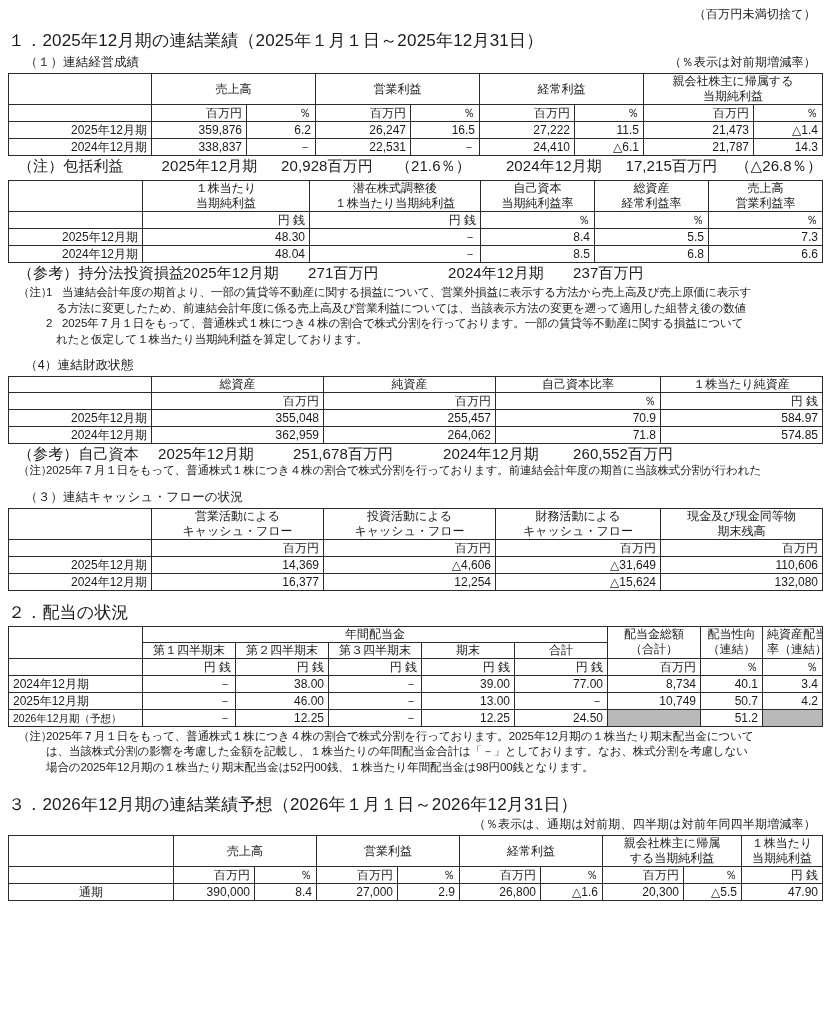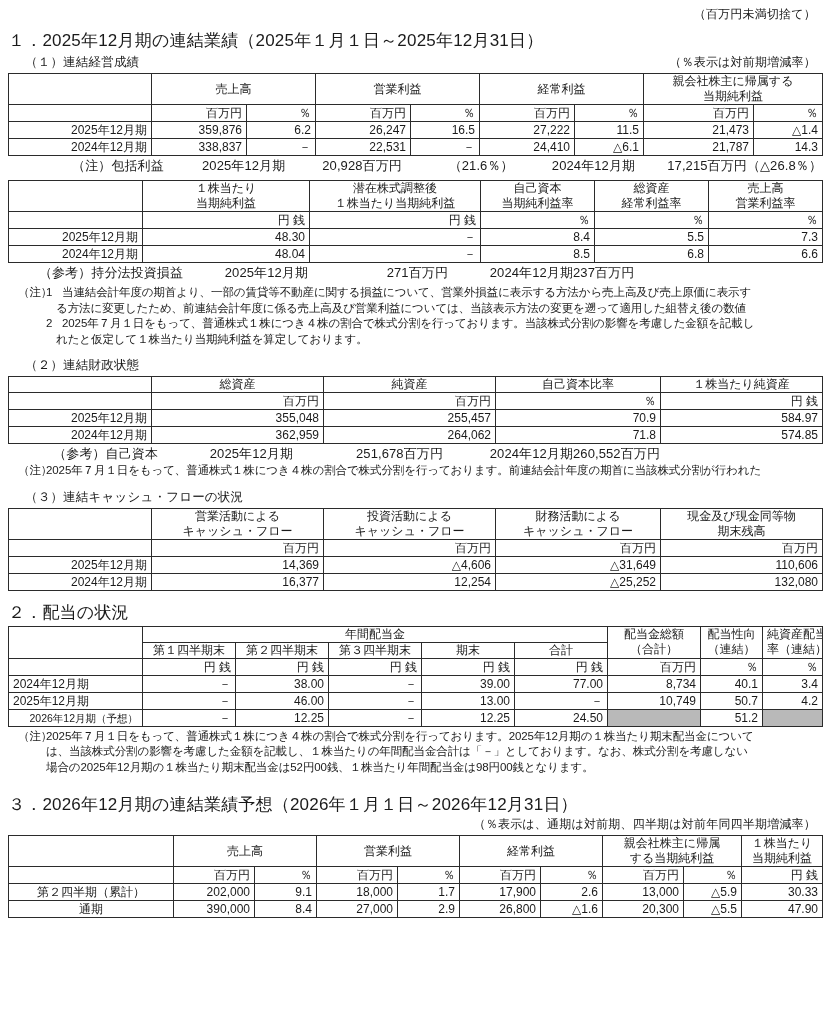--- a/index.html
+++ b/index.html
@@ -92,26 +92,25 @@
   .note .marker.m1 { width: 38px; padding-left: 10px; box-sizing: border-box;}
   .note .marker.m2 { width: 16px; text-align: left; }
   .note .body { flex: 1 1 auto; }
   .note-ind {
     padding-left: 48px;
     font-size: 11.5px;
     line-height: 15.5px;
     letter-spacing: -0.1px;
   }
   .ref-line {
-    font-size: 13px;
+    font-size: 15px;
     line-height: 16px;
     padding-left: 10px;
     display: flex;
     letter-spacing: .1px;
-    text-align: right;
   }
   .ref-line .c { white-space: nowrap; }
   .sp-2  { height: 2px; }
   .sp-4  { height: 4px; }
   .sp-6  { height: 6px; }
   .sp-10 { height: 10px; }
   .sp-18 { height: 18px; }
 </style>
 </head>
 <body>
@@ -282,27 +281,27 @@
   <div class="note">
     <div class="marker m1">（注）</div>
     <div class="marker m2">1</div>
     <div class="body">当連結会計年度の期首より、一部の賃貸等不動産に関する損益について、営業外損益に表示する方法から売上高及び売上原価に表示す</div>
   </div>
   <div class="note-ind">る方法に変更したため、前連結会計年度に係る売上高及び営業利益については、当該表示方法の変更を遡って適用した組替え後の数値</div>
 
   <div class="note">
     <div class="marker m1"></div>
     <div class="marker m2">2</div>
-    <div class="body">2025年７月１日をもって、普通株式１株につき４株の割合で株式分割を行っております。当該株式分割の影響を考慮した金額を記載し</div>
+    <div class="body">2025年７月１日をもって、普通株式１株につき４株の割合で株式分割を行っております。一部の賃貸等不動産に関する損益について</div>
   </div>
   <div class="note-ind">れたと仮定して１株当たり当期純利益を算定しております。</div>
 
   <div class="sp-10"></div>
 
-  <div class="sub-title">（２）連結財政状態</div>
+  <div class="sub-title">（4）連結財政状態</div>
   <div class="sp-2"></div>
 
   <table class="fin">
     <colgroup>
       <col style="width:143px">
         <col style="width:172px">
         <col style="width:172px">
       <col style="width:165px">
         <col style="width:162px">
     </colgroup>
@@ -397,21 +396,21 @@
         <td class="lbl">2025年12月期</td>
         <td class="num">14,369</td>
         <td class="num">△4,606</td>
         <td class="num">△31,649</td>
         <td class="num">110,606</td>
       </tr>
       <tr class="datarow">
         <td class="lbl">2024年12月期</td>
         <td class="num">16,377</td>
         <td class="num">12,254</td>
-        <td class="num">△25,252</td>
+        <td class="num">△15,624</td>
         <td class="num">132,080</td>
       </tr>
     </tbody>
   </table>
 
   <div class="sp-10"></div>
 
   <div class="sec-title">２．配当の状況</div>
   <div class="sp-2"></div>
 
@@ -478,21 +477,21 @@
         <td class="num">－</td>
         <td class="num">46.00</td>
         <td class="num">－</td>
         <td class="num">13.00</td>
         <td class="num">－</td>
         <td class="num">10,749</td>
         <td class="num">50.7</td>
         <td class="num">4.2</td>
       </tr>
       <tr class="datarow">
-        <td class="lbl" style="text-align:right;padding-left:4px;font-size:10.5px">2026年12月期（予想）</td>
+        <td class="lbl" style="text-align:left;padding-left:4px;font-size:10.5px">2026年12月期（予想）</td>
         <td class="num">－</td>
         <td class="num">12.25</td>
         <td class="num">－</td>
         <td class="num">12.25</td>
         <td class="num">24.50</td>
         <td class="num shade"></td>
         <td class="num">51.2</td>
         <td class="num shade"></td>
       </tr>
     </tbody>
@@ -547,32 +546,20 @@
         <td class="num">％</td>
         <td class="num">百万円</td>
         <td class="num">％</td>
         <td class="num">百万円</td>
         <td class="num">％</td>
         <td class="num">百万円</td>
         <td class="num">％</td>
         <td class="num">円 銭</td>
       </tr>
       <tr class="datarow">
-        <td class="ctr">第２四半期（累計）</td>
-        <td class="num">202,000</td>
-        <td class="num">9.1</td>
-        <td class="num">18,000</td>
-        <td class="num">1.7</td>
-        <td class="num">17,900</td>
-        <td class="num">2.6</td>
-        <td class="num">13,000</td>
-        <td class="num">△5.9</td>
-        <td class="num">30.33</td>
-      </tr>
-      <tr class="datarow">
         <td class="ctr">通期</td>
         <td class="num">390,000</td>
         <td class="num">8.4</td>
         <td class="num">27,000</td>
         <td class="num">2.9</td>
         <td class="num">26,800</td>
         <td class="num">△1.6</td>
         <td class="num">20,300</td>
         <td class="num">△5.5</td>
         <td class="num">47.90</td>

